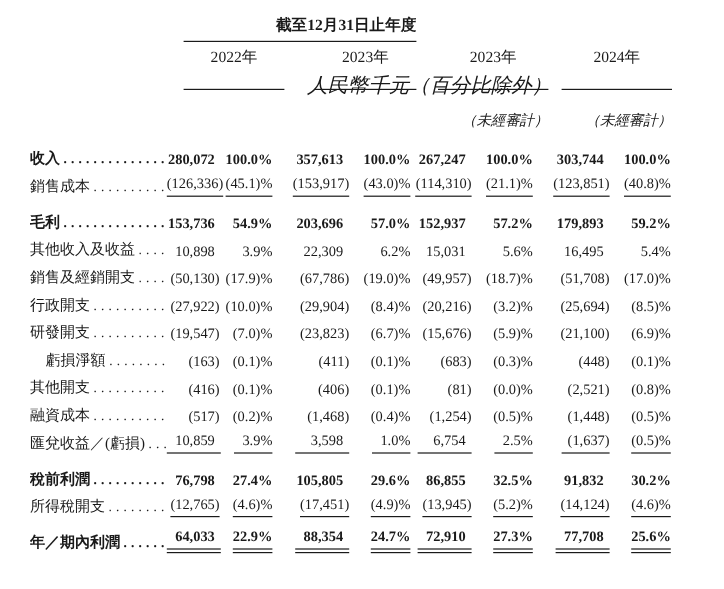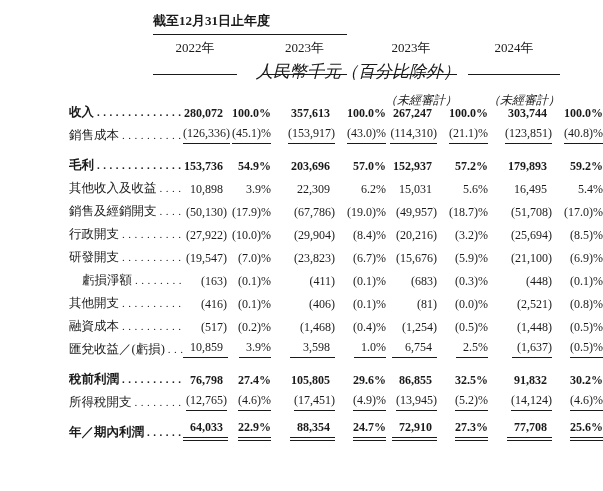--- a/index.html
+++ b/index.html
@@ -4,21 +4,21 @@
 <style>
   html,body{margin:0;padding:0;background:#fff;}
   .page{
     position:relative;width:603px;height:491px;background:#fff;
     color:#1a1a1a;font-family:"Liberation Serif","DejaVu Serif",serif;
     overflow:hidden;
   }
   
   .abs{position:absolute;}
   .grp-title{
-    top:12px;text-align:left;font-weight:bold;font-size:13px;
+    top:12px;text-align:right;font-weight:bold;font-size:13px;
     padding-bottom:4px;border-bottom:1.2px solid #1a1a1a;white-space:nowrap;
   }
   .g1{left:153px;width:194px;}
   .g2{left:365px;width:195px;}
   .yr{
     top:39px;text-align:center;font-weight:normal;font-size:13px;
     padding-bottom:17px;border-bottom:1.2px solid #1a1a1a;white-space:nowrap;
   }
   .y1{left:153px;width:84px;}
   .y2{left:262px;width:85px;}
@@ -26,22 +26,22 @@
   .y4{left:468px;width:92px;}
   .unit-note{
     left:256px;width:200px;top:60px;text-align:left;
     font-style:italic;font-size:17px;white-space:nowrap;
   }
   .unaud{top:92px;text-align:right;font-style:italic;font-size:12px;white-space:nowrap;}
   .ua1{left:365px;width:92px;}
   .ua2{left:468px;width:92px;}
   
   table.fin{
-    position:absolute;left:25px;top:98px;width:534px;
-    border-collapse:collapse;table-layout:fixed;font-size:12px;margin-left:44px;
+    position:absolute;left:25px;top:118px;width:534px;
+    border-collapse:collapse;table-layout:fixed;font-size:12px;
   }
   td{padding:0;vertical-align:bottom;height:23px;}
   td.num,td.pct{text-align:right;white-space:nowrap;}
   .val{display:inline-block;text-align:right;}
   td.num .val{min-width:40px;}
   td.pct .val{min-width:32px;}
   .val.pad{padding-right:5px;}
   tr.u-single .val{border-bottom:1.2px solid #1a1a1a;padding-bottom:2px;}
   tr.u-double .val{border-bottom:4px double #1a1a1a;padding-bottom:2px;}
   tr.gap-above td{padding-top:7px;}

